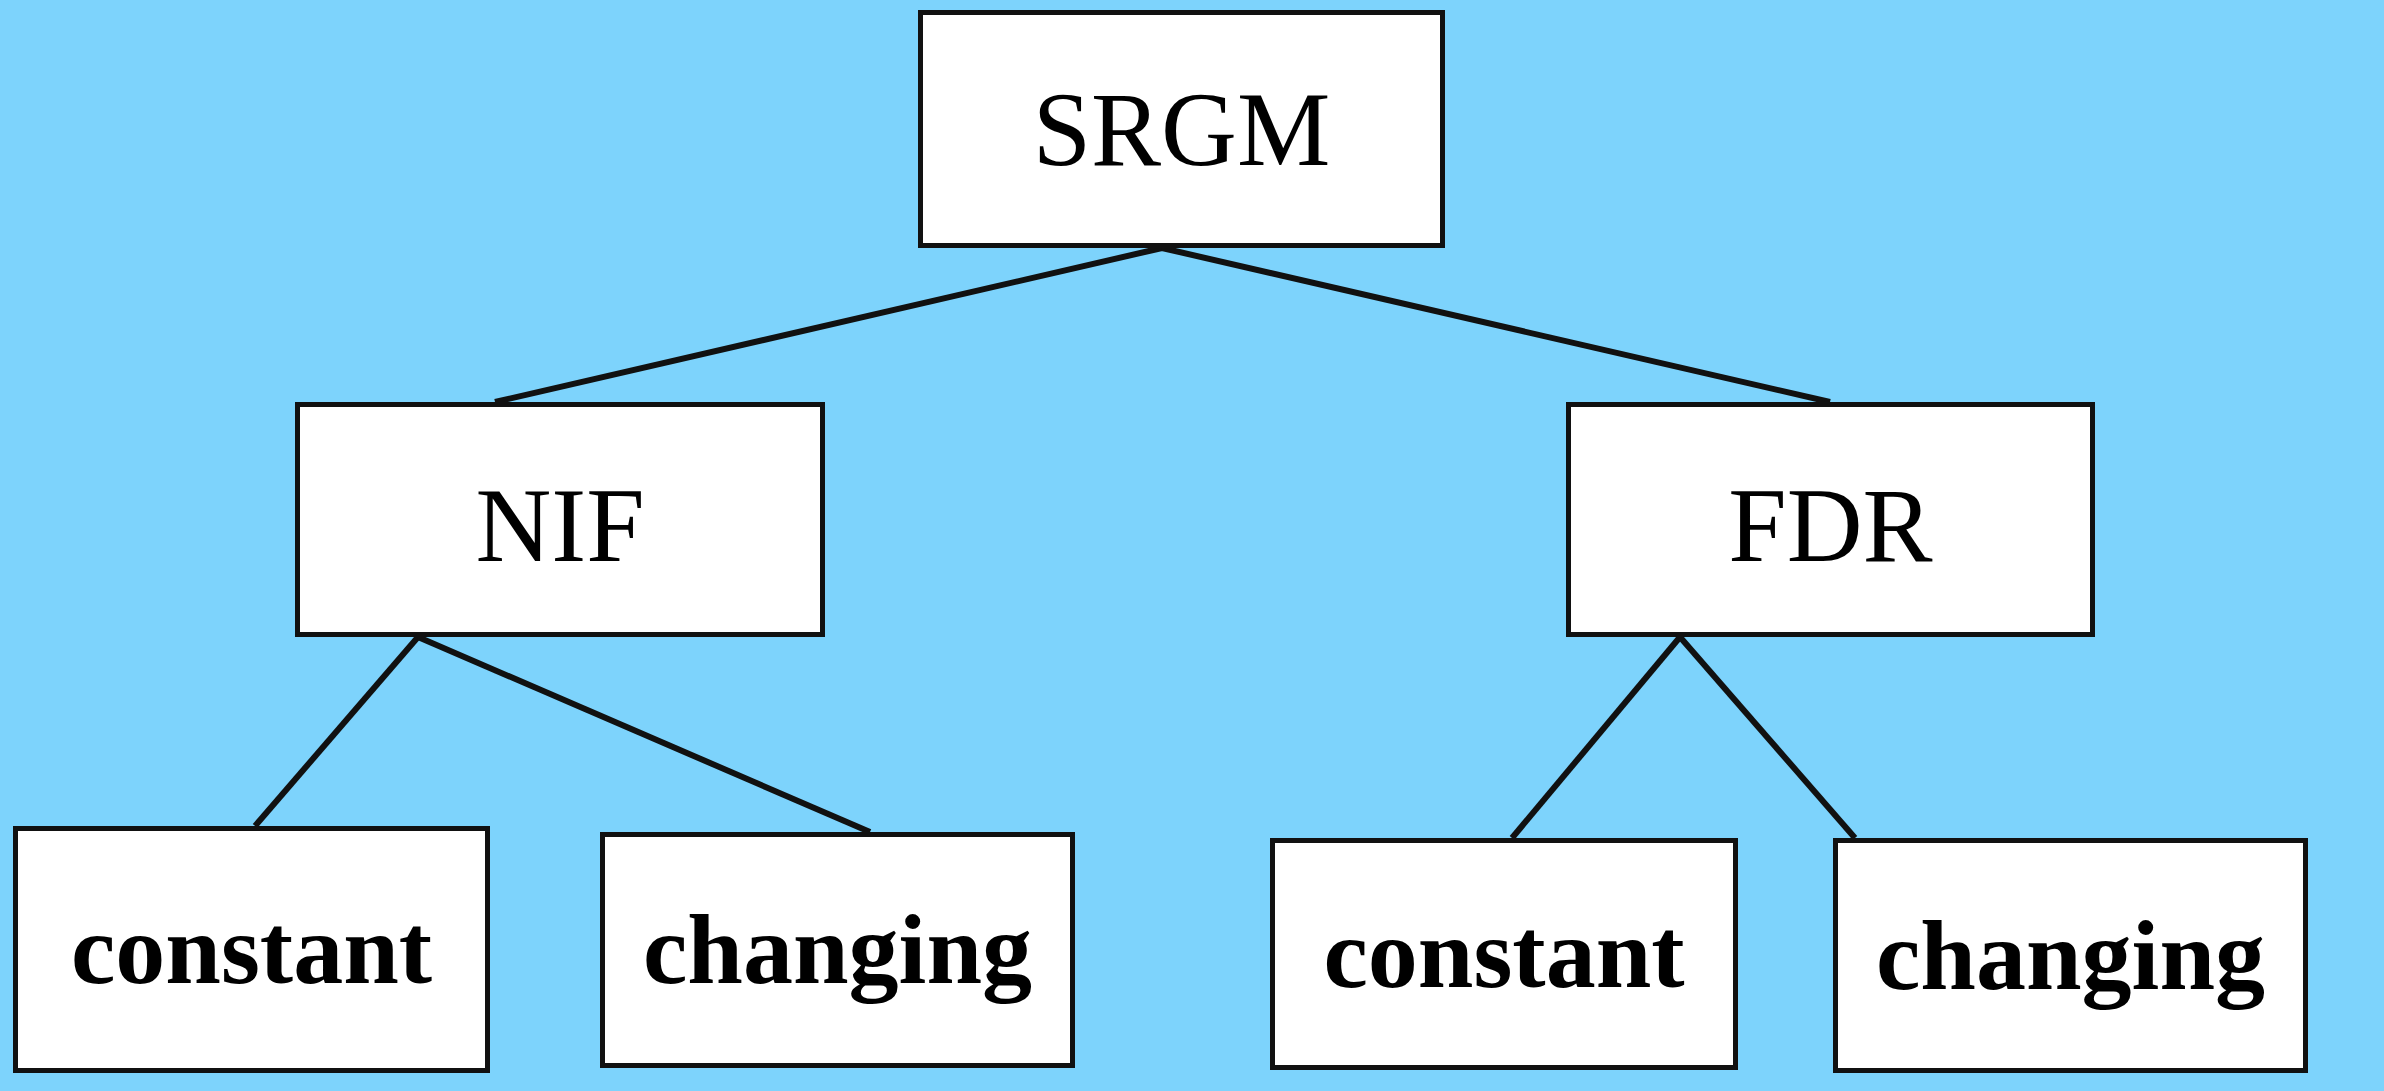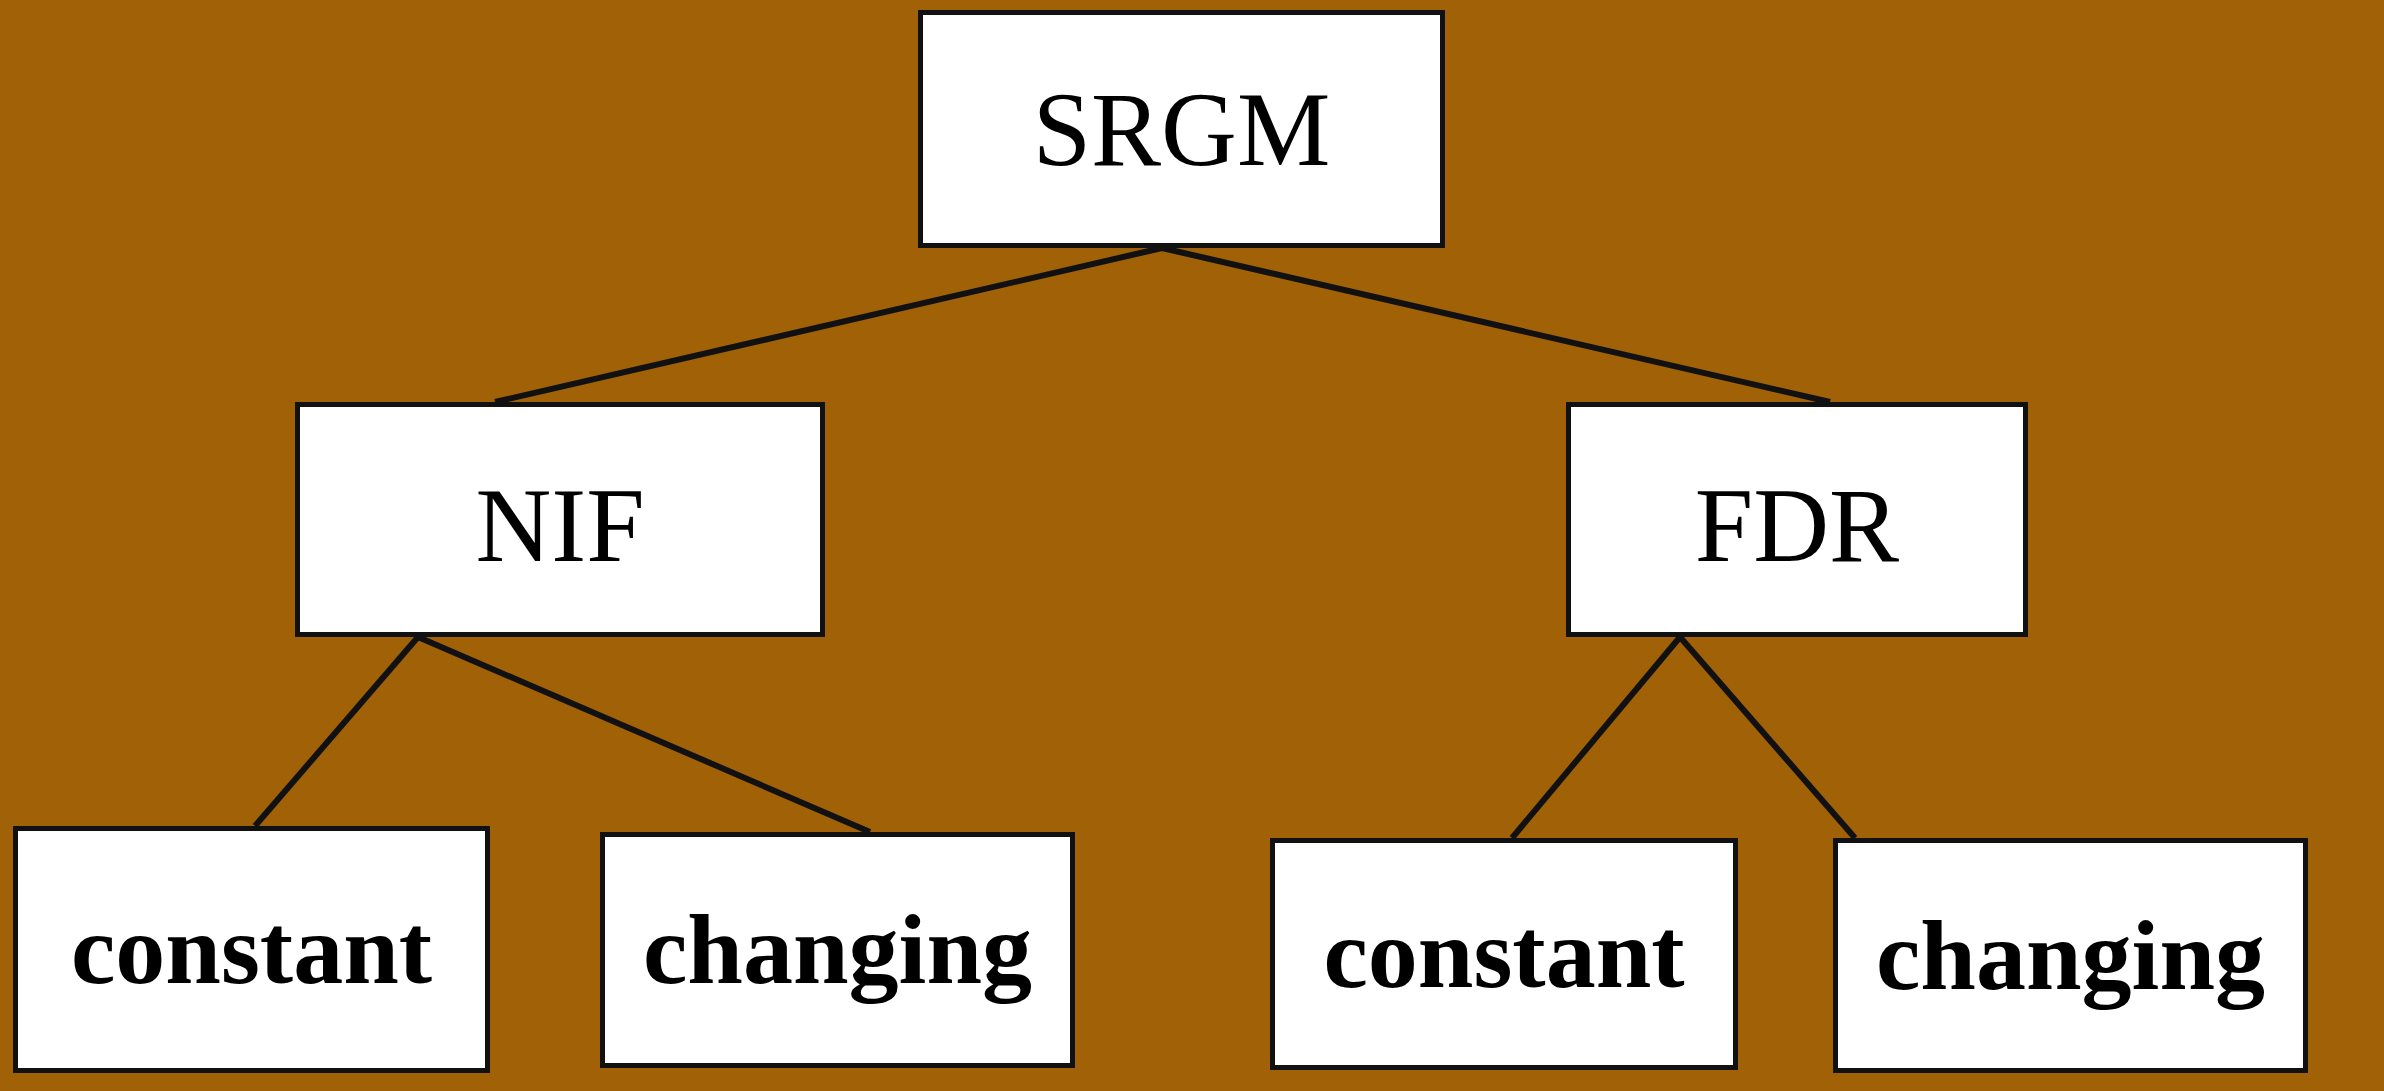--- a/index.html
+++ b/index.html
@@ -39,39 +39,39 @@
     color: #000000;
     white-space: nowrap;
   }
   .level-root .node-label { font-size: 105px; }
   .level-mid  .node-label { font-size: 105px; margin-top: 12px; }
   .level-leaf .node-label { font-size: 100px; font-weight: bold; }
 </style>
 </head>
 <body>
 
-<div id="canvas" style="width: 2384px; height: 1091px; background: #a16207;">
+<div id="canvas" style="width: 2384px; height: 1091px; background: #7dd3fc;">
 
   <svg id="edge-layer" viewBox="0 0 2384 1091" xmlns="http://www.w3.org/2000/svg" style="width: 2384px; height: 1091px;">
       <line x1="1162" y1="248" x2="495" y2="402" stroke="#111111" stroke-width="6" stroke-linecap="butt"></line>
       <line x1="1162" y1="248" x2="1830" y2="402" stroke="#111111" stroke-width="6" stroke-linecap="butt"></line>
       <line x1="418" y1="637" x2="255" y2="826" stroke="#111111" stroke-width="6" stroke-linecap="butt"></line>
       <line x1="418" y1="637" x2="870" y2="832" stroke="#111111" stroke-width="6" stroke-linecap="butt"></line>
       <line x1="1680" y1="637" x2="1512" y2="838" stroke="#111111" stroke-width="6" stroke-linecap="butt"></line>
       <line x1="1680" y1="637" x2="1855" y2="838" stroke="#111111" stroke-width="6" stroke-linecap="butt"></line>
     </svg>
 
   <div id="node-layer">
       <div class="node level-root" style="left: 918px; top: 10px; width: 527px; height: 238px; border-width: 5px; border-color: rgb(17, 17, 17); background: rgb(255, 255, 255);">
         <span class="node-label" style="color: rgb(0, 0, 0);">SRGM</span>
       </div>
       <div class="node level-mid" style="left: 295px; top: 402px; width: 530px; height: 235px; border-width: 5px; border-color: rgb(17, 17, 17); background: rgb(255, 255, 255);">
         <span class="node-label" style="color: rgb(0, 0, 0);">NIF</span>
       </div>
-      <div class="node level-mid" style="left: 1566px; top: 402px; width: 462px; height: 235px; border-width: 5px; border-color: rgb(17, 17, 17); background: rgb(255, 255, 255);">
+      <div class="node level-mid" style="left: 1566px; top: 402px; width: 529px; height: 235px; border-width: 5px; border-color: rgb(17, 17, 17); background: rgb(255, 255, 255);">
         <span class="node-label" style="color: rgb(0, 0, 0);">FDR</span>
       </div>
       <div class="node level-leaf" style="left: 13px; top: 826px; width: 477px; height: 247px; border-width: 5px; border-color: rgb(17, 17, 17); background: rgb(255, 255, 255);">
         <span class="node-label" style="color: rgb(0, 0, 0);">constant</span>
       </div>
       <div class="node level-leaf" style="left: 600px; top: 832px; width: 475px; height: 236px; border-width: 5px; border-color: rgb(17, 17, 17); background: rgb(255, 255, 255);">
         <span class="node-label" style="color: rgb(0, 0, 0);">changing</span>
       </div>
       <div class="node level-leaf" style="left: 1270px; top: 838px; width: 468px; height: 232px; border-width: 5px; border-color: rgb(17, 17, 17); background: rgb(255, 255, 255);">
         <span class="node-label" style="color: rgb(0, 0, 0);">constant</span>

